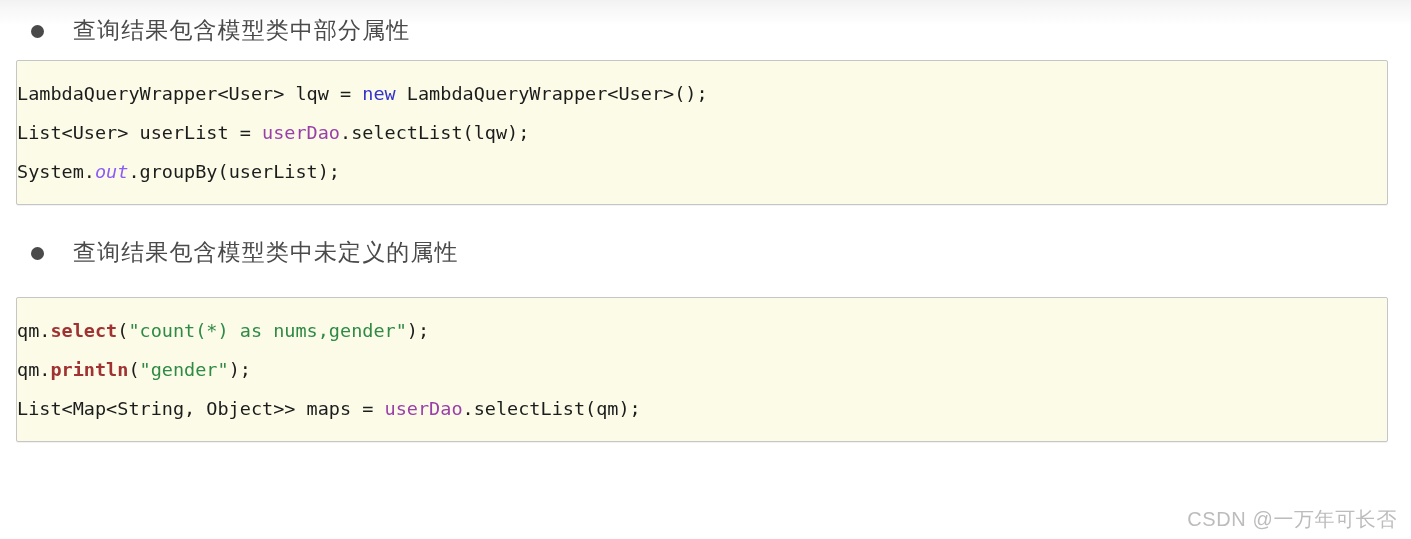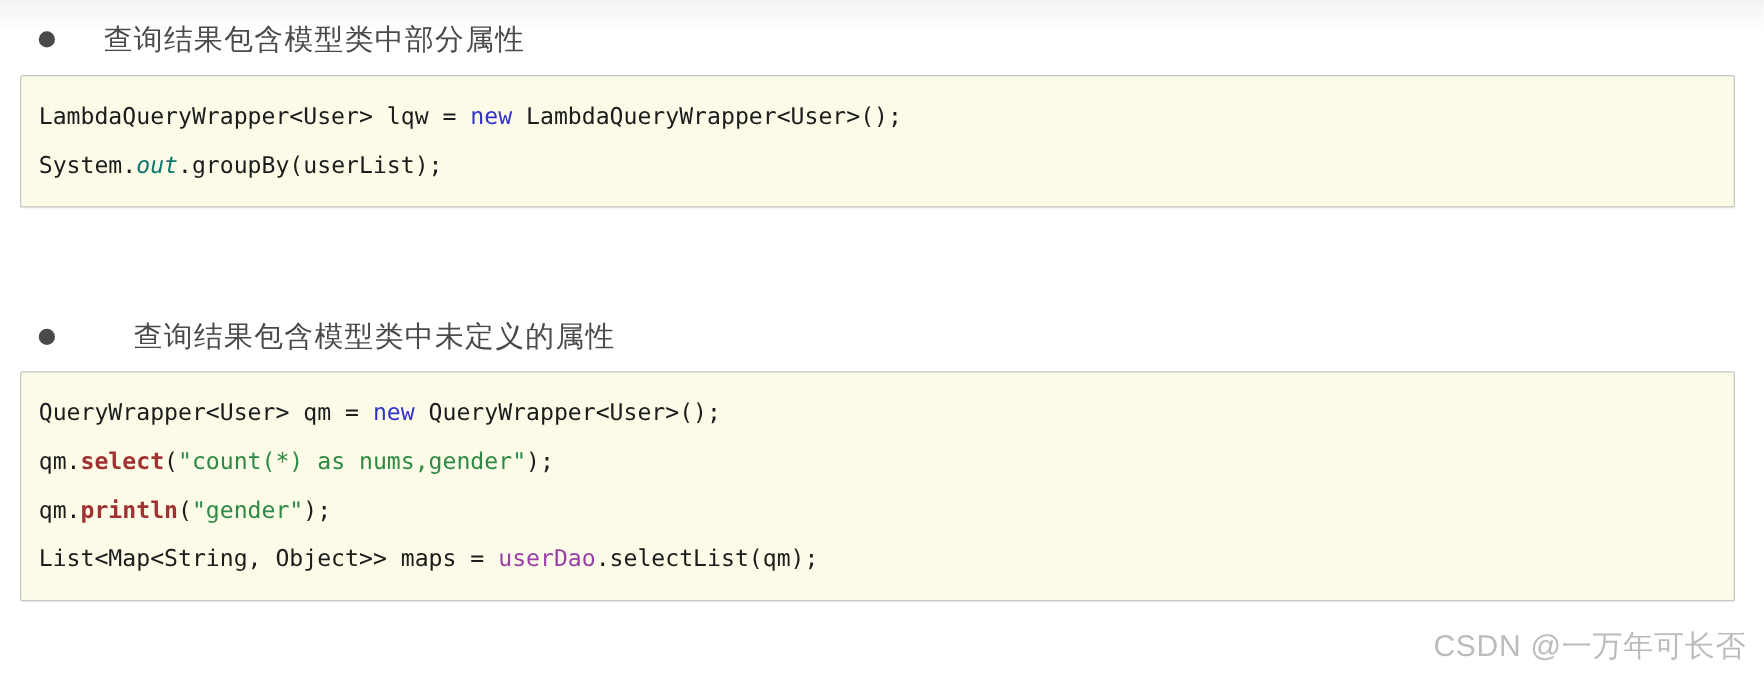--- a/index.html
+++ b/index.html
@@ -32,26 +32,27 @@
   }
   .bullet-dot {
     width: 13px;
     height: 13px;
     border-radius: 50%;
     background: #4a4a4a;
     margin-left: 31px;
     flex: 0 0 auto;
   }
   .heading-text {
-    margin-left: 39px;
+    margin-left: 29px;
     font-size: 23px;
     line-height: 30px;
     color: #4a4a4a;
     letter-spacing: 1.1px;
     white-space: nowrap;
+    font-family: Liberation Serif, serif;
   }
 
   
   .code-block {
     position: absolute;
     left: 16px;
     width: 1372px;
     box-sizing: border-box;
     background: #fbfbe7;
     border: 1px solid #c6c6c6;
@@ -59,63 +60,62 @@
     box-shadow: 0 1px 0 rgba(0,0,0,0.05);
     padding: 13px 0 13px 0;
   }
   .code-line {
     font-family: "DejaVu Sans Mono", "Liberation Mono", monospace;
     font-size: 18.5px;
     line-height: 39px;
     height: 39px;
     color: #1c1c1c;
     white-space: pre;
-    padding-left: 14px;
     letter-spacing: 0px;
   }
 
   
   .tok-kw      { color: #3333cc; }
   .tok-fn      { color: #a03232; font-weight: bold; }
   .tok-obj     { color: #9b3fa8; }
-  .tok-static  { color: #0f766e; font-style: italic; }
+  .tok-static  { color: #8b5cf6; font-style: italic; }
   .tok-str     { color: #2f8a45; }
 
   
   #watermark {
     position: absolute;
     right: 14px;
     bottom: 6px;
-    font-size: 24px;
+    font-size: 20px;
     color: #bcbcbc;
     letter-spacing: 0.6px;
     white-space: nowrap;
     font-family: "Liberation Sans", sans-serif;
   }
 </style>
 </head>
 <body>
 
 <div id="page">
 
   <div id="sections-host">
       <div class="heading-row" style="top: 14px;">
         <span class="bullet-dot"></span>
         <span class="heading-text">查询结果包含模型类中部分属性</span>
       </div>
       <div class="code-block" style="top: 60px;">
         <div class="code-line"><span>LambdaQueryWrapper&lt;User&gt; lqw = </span><span class="tok-kw">new</span><span> LambdaQueryWrapper&lt;User&gt;();</span></div>
+        <div class="code-line"><span>List&lt;User&gt; userList = </span><span class="tok-obj">userDao</span><span>.selectList(lqw);</span></div>
         <div class="code-line"><span>System.</span><span class="tok-static">out</span><span>.groupBy(userList);</span></div>
       </div>
-      <div class="heading-row" style="top: 252px; gap: 24px;">
+      <div class="heading-row" style="top: 236px;">
         <span class="bullet-dot"></span>
         <span class="heading-text">查询结果包含模型类中未定义的属性</span>
       </div>
       <div class="code-block" style="top: 297px;">
-        <div class="code-line"><span>QueryWrapper&lt;User&gt; qm = </span><span class="tok-kw">new</span><span> QueryWrapper&lt;User&gt;();</span></div>
         <div class="code-line"><span>qm.</span><span class="tok-fn">select</span><span>(</span><span class="tok-str">"count(*) as nums,gender"</span><span>);</span></div>
         <div class="code-line"><span>qm.</span><span class="tok-fn">println</span><span>(</span><span class="tok-str">"gender"</span><span>);</span></div>
         <div class="code-line"><span>List&lt;Map&lt;String, Object&gt;&gt; maps = </span><span class="tok-obj">userDao</span><span>.selectList(qm);</span></div>
       </div>
     </div>
 
   <div id="watermark">CSDN @一万年可长否</div>
 </div>
 
 </body></html>

